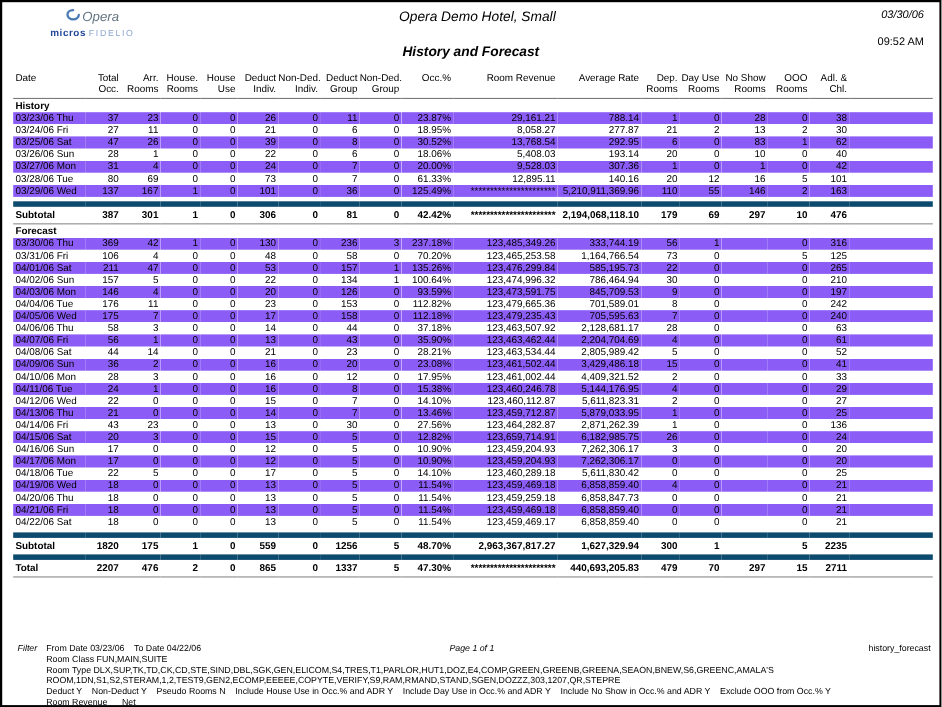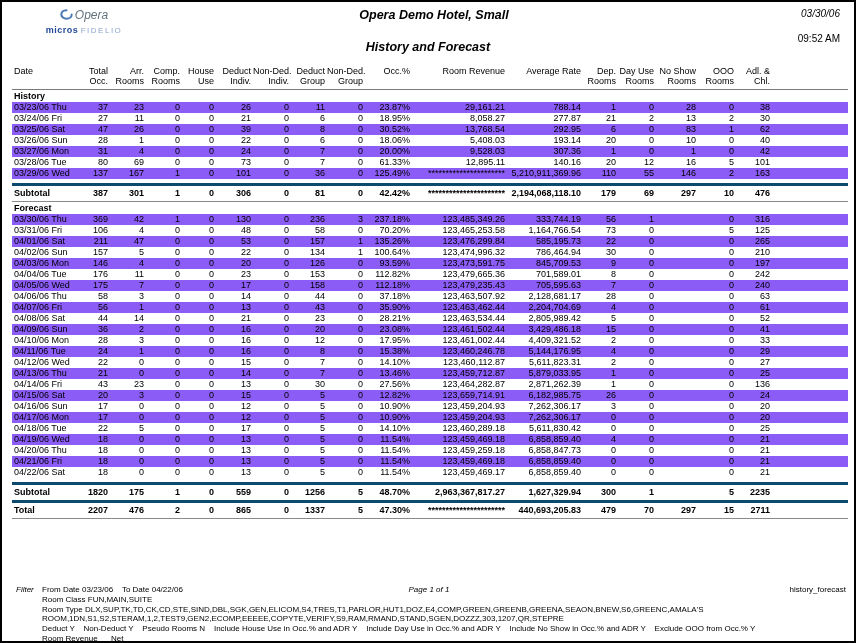--- a/index.html
+++ b/index.html
@@ -10,40 +10,40 @@
   }
   
   .report-header{position:absolute;left:0;top:0;width:100%;height:60px;}
   .logo{position:absolute;left:22px;top:4px;width:120px;text-align:center;}
   .logo-top{display:flex;align-items:center;justify-content:center;gap:2px;}
   .logo-brand{font-size:12px;color:#62737f;font-style:italic;}
   .logo-bottom{font-size:9px;margin-top:1px;}
   .logo-company{font-weight:bold;color:#24489b;letter-spacing:.5px;}
   .logo-suite{color:#8ca6cf;letter-spacing:1.5px;font-size:8px;}
   .hotel-name{position:absolute;left:12px;right:0;top:6px;text-align:center;
-    font-size:12.5px;font-weight:bold;font-style:italic;}
+    font-size:12.5px;font-weight:normal;font-style:italic;}
   .report-date{position:absolute;right:14px;top:6px;font-size:10px;font-style:italic;}
   .report-time{position:absolute;right:14px;top:31px;font-size:10px;}
   .report-title{position:absolute;left:0;right:0;top:38px;text-align:center;
     font-size:12.5px;font-weight:bold;font-style:italic;}
   
   .table-wrap{position:absolute;left:10px;top:62px;}
   table{border-collapse:collapse;table-layout:fixed;width:836px;}
   th{font-weight:normal;vertical-align:top;text-align:right;font-size:9px;
      line-height:10px;padding:2px 2px 3px 0;white-space:nowrap;}
   th:first-child{text-align:left;padding-left:2px;}
   thead tr{border-bottom:1px solid #7a7a7a;}
   td{font-size:9px;line-height:11px;height:11px;text-align:right;
      padding:0 2px 0 0;white-space:nowrap;overflow:hidden;}
   td:first-child{text-align:left;padding-left:2px;}
   tr.stripe{background:#8b5cf6;}
   tr.section-label td{font-weight:bold;text-align:left;padding-left:2px;height:12px;line-height:12px;}
   tr.gap td{height:4px;line-height:4px;}
   tr.subtotal td, tr.total td{
-    font-weight:bold;border-top:3px solid #0c4a6e;border-bottom:1px solid #8a8a8a;
+    font-weight:bold;border-top:5px solid #0c4a6e;border-bottom:1px solid #8a8a8a;
     height:15px;line-height:15px;}
   
   .footer{position:absolute;left:10px;right:8px;top:583px;font-size:8px;line-height:9.8px;}
   .filter-label{position:absolute;left:4px;top:0;font-style:italic;}
   .filter-lines{position:absolute;left:30px;right:4px;top:0;}
   .filter-lines div{white-space:pre-wrap;}
   .page-label{position:absolute;left:0;right:0;top:0;text-align:center;font-style:italic;}
   .report-id{position:absolute;right:0;top:0;}
 </style>
 </head>
@@ -101,21 +101,21 @@
             </th>
             <th>
               <div>Total</div>
               <div>Occ.</div>
             </th>
             <th>
               <div>Arr.</div>
               <div>Rooms</div>
             </th>
             <th>
-              <div>Comp.</div>
+              <div>House.</div>
               <div>Rooms</div>
             </th>
             <th>
               <div>House</div>
               <div>Use</div>
             </th>
             <th>
               <div>Deduct</div>
               <div>Indiv.</div>
             </th>

